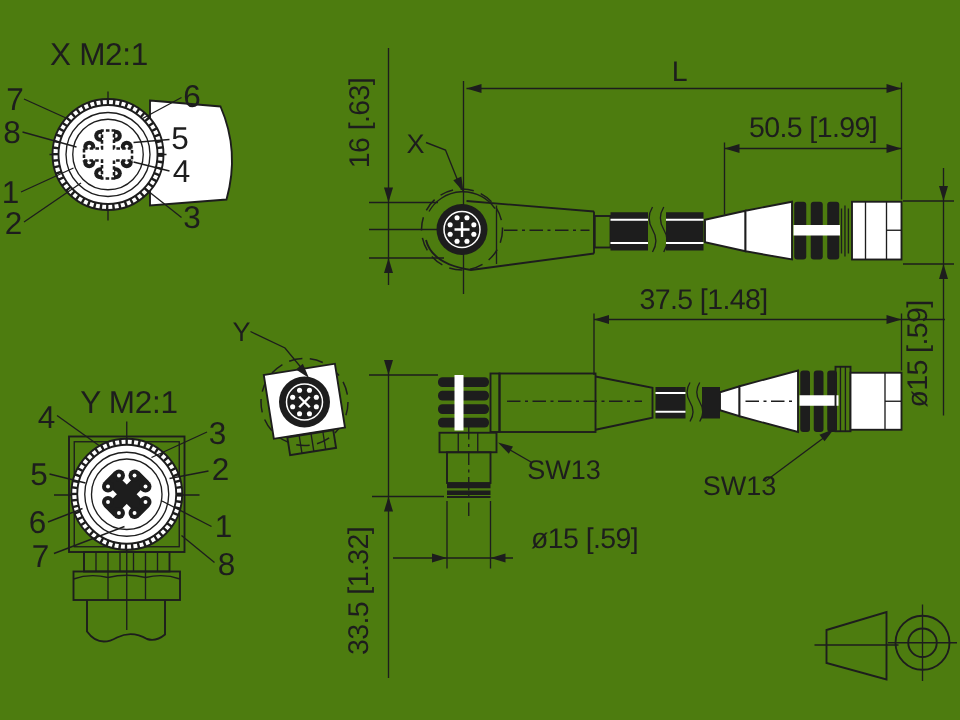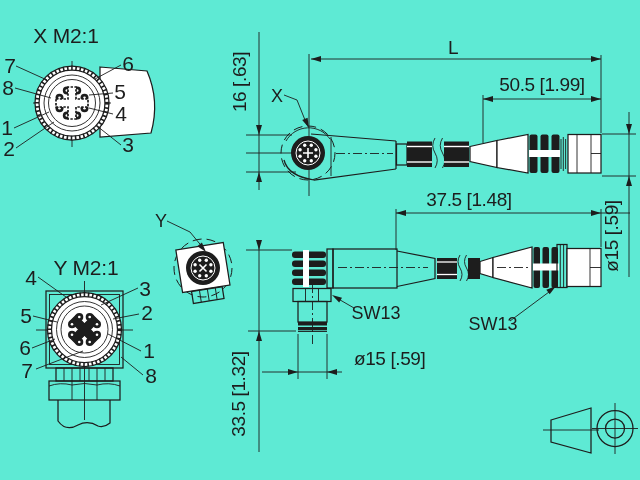--- a/index.html
+++ b/index.html
@@ -1,17 +1,17 @@
 <!DOCTYPE html>
 <html><head>
 <meta charset="utf-8">
 <style>
   :root{ --ink:#1d1d1d; }
   html,body{margin:0;padding:0;background:#fff;}
-  .stage{position:relative;width:640px;height:480px;background:#5eead4;overflow:hidden;}
+  .stage{position:relative;width:640px;height:480px;background:#4d7c0f;overflow:hidden;}
   svg{display:block;}
   svg .s{stroke:var(--ink);stroke-width:1.25;fill:none;}
   svg .t{stroke:var(--ink);stroke-width:.9;fill:none;}
   svg .f{fill:var(--ink);stroke:none;}
   svg .w{fill:#fff;stroke:none;}
   svg .sf{stroke:var(--ink);stroke-width:1.25;fill:#fff;}
   svg .knurl{stroke:var(--ink);stroke-width:4.4;fill:none;stroke-dasharray:1.6 2.6;}
   svg .dash{stroke:var(--ink);stroke-width:1;fill:none;stroke-dasharray:9 5;}
   svg .cline{stroke:var(--ink);stroke-width:.9;fill:none;stroke-dasharray:9 3 2 3;}
   text{fill:var(--ink);stroke:none;font-family:"Liberation Sans",sans-serif;}

